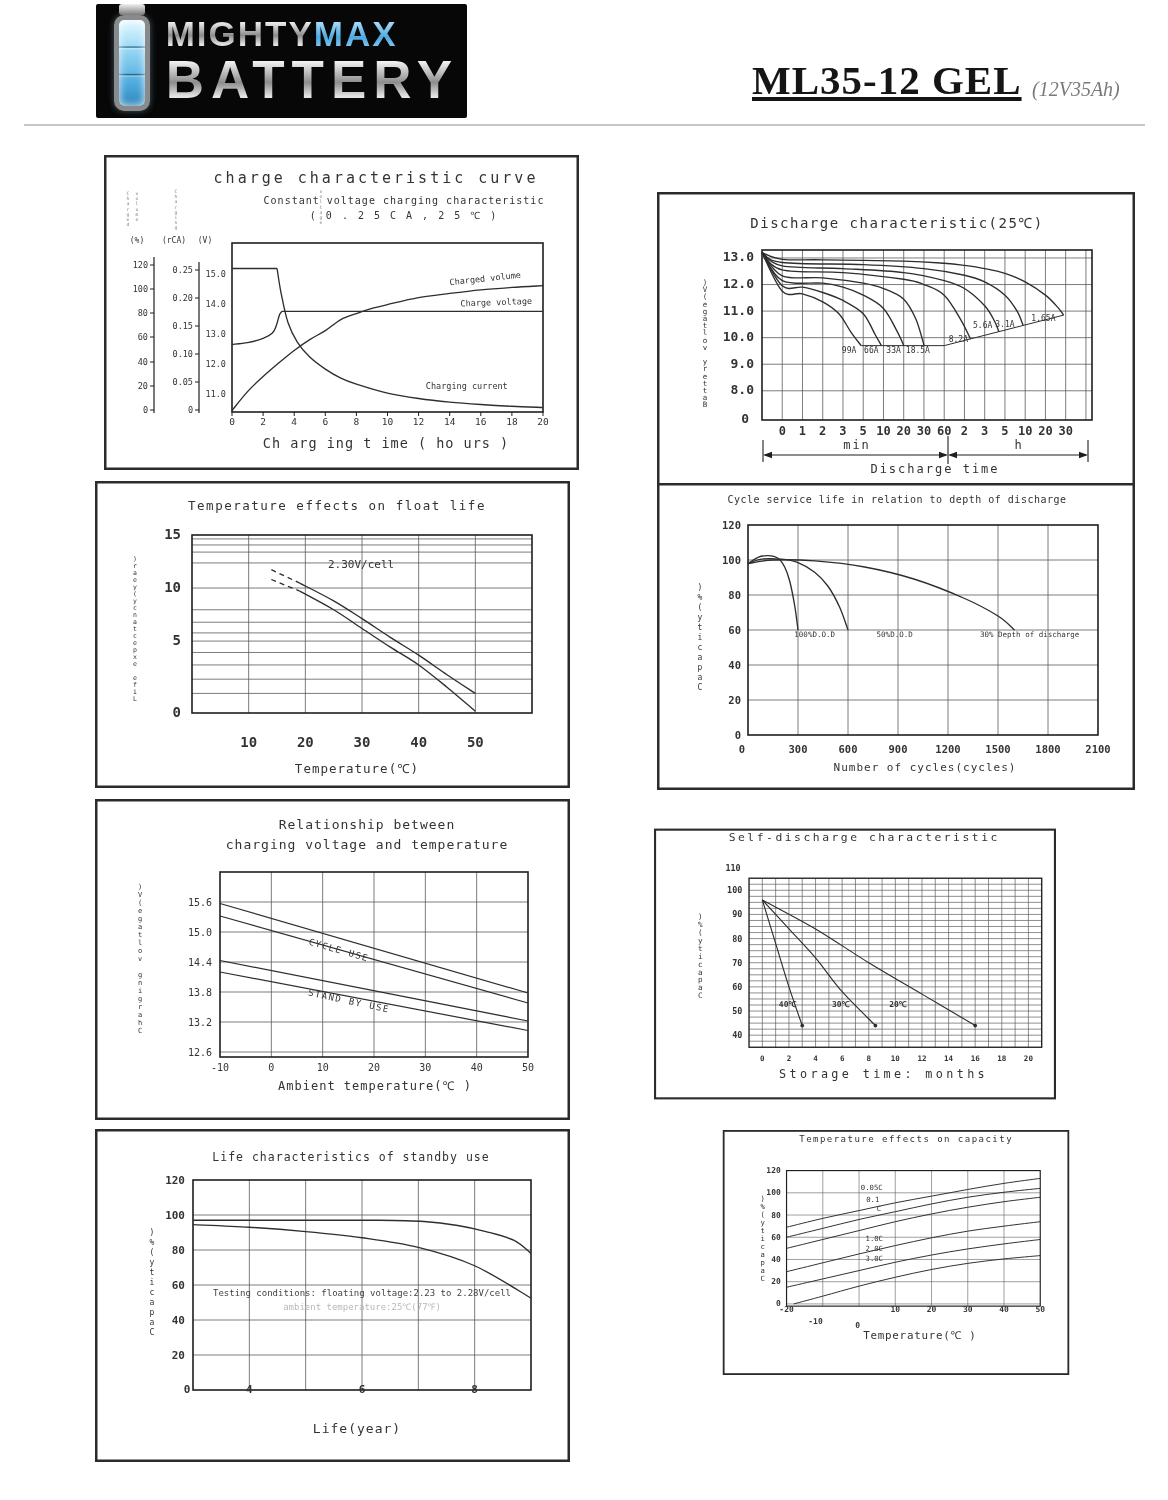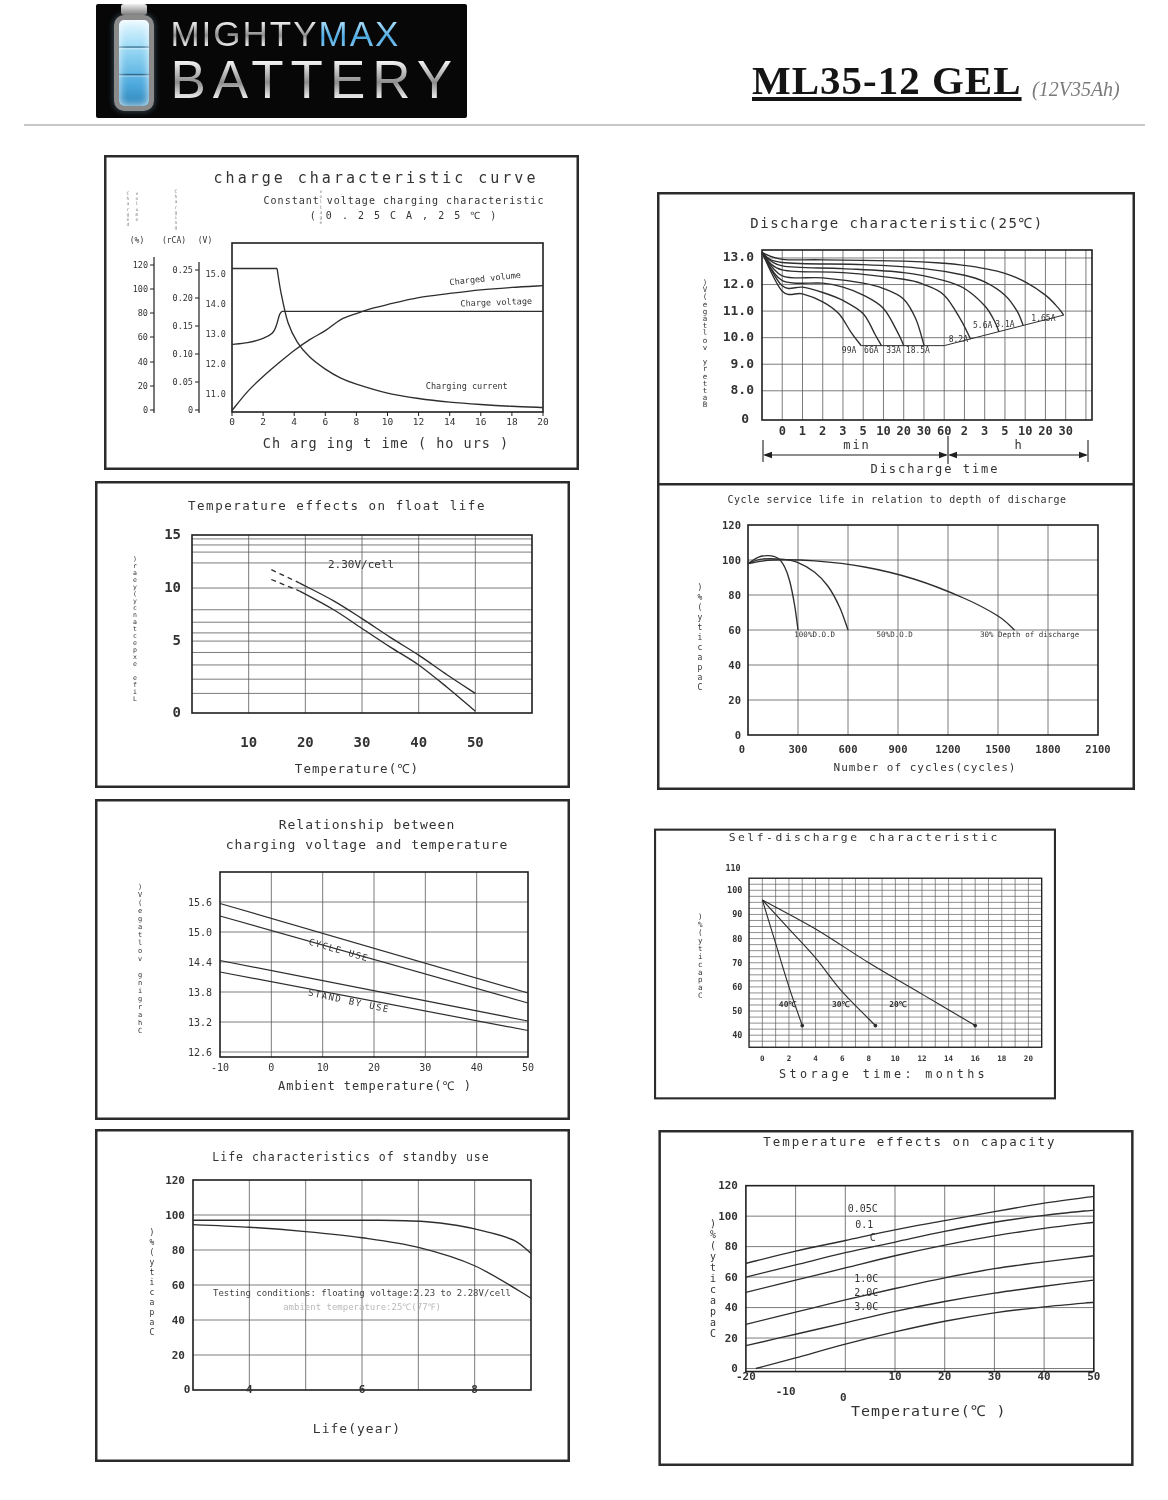--- a/index.html
+++ b/index.html
@@ -7,21 +7,21 @@
         font-family:"DejaVu Sans Mono","Liberation Mono",monospace;}
   .logo{position:absolute;left:96px;top:4px;width:371px;height:114px;background:#070707;
         display:flex;align-items:center;padding:0 8px;box-sizing:border-box;border-radius:2px;}
   .batt{position:relative;width:54px;height:86px;margin-left:10px;margin-top:4px;
         border:5px solid #8a8a8a;border-radius:10px;
         background:linear-gradient(180deg,rgba(0,0,0,0) 30%,rgba(25,80,115,.85) 31.5%,rgba(255,255,255,.35) 33%,rgba(0,0,0,0) 35%,rgba(0,0,0,0) 62%,rgba(25,80,115,.85) 63.5%,rgba(255,255,255,.35) 65%,rgba(0,0,0,0) 67%),
                    linear-gradient(180deg,#e8f8ff 0%,#9fdcf6 30%,#4da9dd 75%,#2e85b8 100%);
         box-shadow:inset 0 0 8px rgba(255,255,255,.9),0 0 6px rgba(120,170,200,.5);}
   .batt:before{content:"";position:absolute;top:-16px;left:50%;transform:translateX(-50%);
         width:26px;height:11px;border-radius:3px;background:linear-gradient(180deg,#f0f0f0,#7b7b7b);}
-  .brand{margin-left:16px;line-height:1;font-family:"Liberation Sans",sans-serif;font-weight:normal;}
+  .brand{margin-left:16px;line-height:1;font-family:"Liberation Sans",sans-serif;font-weight:bold;}
   .brand .l1{font-size:35px;letter-spacing:2px;}
   .brand .l2{font-size:53px;letter-spacing:7px;margin-top:2px;text-align:center;}
   .silver{background:linear-gradient(180deg,#ffffff 15%,#8d8d8d 55%,#e8e8e8 80%,#777 100%);
         -webkit-background-clip:text;background-clip:text;color:transparent;}
   .blue{background:linear-gradient(180deg,#bfe9ff 10%,#4da9e2 60%,#9fd8f8 100%);
         -webkit-background-clip:text;background-clip:text;color:transparent;}
   .model{position:absolute;left:752px;top:56px;font-family:"Liberation Serif",serif;
         font-weight:bold;font-size:41px;color:#151515;letter-spacing:1px;white-space:nowrap;text-decoration:underline;}
   .spec{position:absolute;left:1032px;top:78px;font-family:"Liberation Serif",serif;
         font-style:italic;font-size:20px;color:#7a7a7a;white-space:nowrap;text-align:right;}
@@ -548,21 +548,21 @@
         <text x="57" y="176" font-size="8" text-anchor="middle" fill="#333333" style="font-family: &quot;DejaVu Sans Mono&quot;, &quot;Liberation Mono&quot;, monospace;">a</text>
         <text x="57" y="186" font-size="8" text-anchor="middle" fill="#333333" style="font-family: &quot;DejaVu Sans Mono&quot;, &quot;Liberation Mono&quot;, monospace;">p</text>
         <text x="57" y="196" font-size="8" text-anchor="middle" fill="#333333" style="font-family: &quot;DejaVu Sans Mono&quot;, &quot;Liberation Mono&quot;, monospace;">a</text>
         <text x="57" y="206" font-size="8" text-anchor="middle" fill="#333333" style="font-family: &quot;DejaVu Sans Mono&quot;, &quot;Liberation Mono&quot;, monospace;">C</text>
         <path d="M98 91.25C116.77777777777777 91.25 179.68333333333334 91.25 210.66666666666666 91.25C241.64999999999998 91.25 264.18333333333334 91.04583333333333 283.9 91.25C303.6166666666666 91.45416666666667 315.8222222222222 91.6 328.96666666666664 92.475C342.1111111111111 93.35 352.43888888888887 94.80833333333334 362.76666666666665 96.5C373.09444444444443 98.19166666666666 381.5444444444444 100.14583333333333 390.93333333333334 102.625C400.32222222222225 105.10416666666667 411.5888888888889 107.72916666666667 419.1 111.375C426.61111111111114 115.02083333333333 433.18333333333334 122.3125 436 124.5" fill="none" stroke="#2e2e2e" stroke-width="1.35"></path>
         <path d="M98 95.625C107.38888888888889 96.0625 135.55555555555554 97.08333333333333 154.33333333333331 98.25C173.1111111111111 99.41666666666667 191.88888888888889 100.875 210.66666666666666 102.625C229.44444444444443 104.375 248.22222222222223 106.125 267 108.75C285.77777777777777 111.375 304.55555555555554 113.70833333333333 323.3333333333333 118.375C342.1111111111111 123.04166666666667 360.8888888888889 128.29166666666666 379.6666666666667 136.75C398.44444444444446 145.20833333333334 426.6111111111111 163.72916666666666 436 169.125" fill="none" stroke="#2e2e2e" stroke-width="1.35"></path>
         <text x="267" y="166.5" font-size="9" text-anchor="middle" fill="#444444" style="font-family: &quot;DejaVu Sans Mono&quot;, &quot;Liberation Mono&quot;, monospace;">Testing conditions: floating voltage:2.23 to 2.28V/cell</text>
         <text x="267" y="181.375" font-size="9" text-anchor="middle" fill="#b9b9b9" style="font-family: &quot;DejaVu Sans Mono&quot;, &quot;Liberation Mono&quot;, monospace;">ambient temperature:25℃(77℉)</text>
       </svg>
     </div>
-  <div class="panel" style="left:657px;top:1130px;width:478px;height:336px">
+  <div class="panel" style="left:657px;top:1130px;width:478px;height:245px">
       <svg viewBox="0 0 478 338">
         <rect x="1.25" y="1.25" width="475.5" height="335.5" fill="none" stroke="#2b2b2b" stroke-width="2.5"></rect>
         <line x1="138" y1="56" x2="138" y2="243" stroke="#5a5a5a" stroke-width="0.8"></line>
         <line x1="188" y1="56" x2="188" y2="243" stroke="#5a5a5a" stroke-width="0.8"></line>
         <line x1="238" y1="56" x2="238" y2="243" stroke="#5a5a5a" stroke-width="0.8"></line>
         <line x1="288" y1="56" x2="288" y2="243" stroke="#5a5a5a" stroke-width="0.8"></line>
         <line x1="338" y1="56" x2="338" y2="243" stroke="#5a5a5a" stroke-width="0.8"></line>
         <line x1="388" y1="56" x2="388" y2="243" stroke="#5a5a5a" stroke-width="0.8"></line>
         <line x1="88" y1="239.9344262295082" x2="438" y2="239.9344262295082" stroke="#5a5a5a" stroke-width="0.8"></line>
         <line x1="88" y1="209.27868852459017" x2="438" y2="209.27868852459017" stroke="#5a5a5a" stroke-width="0.8"></line>

